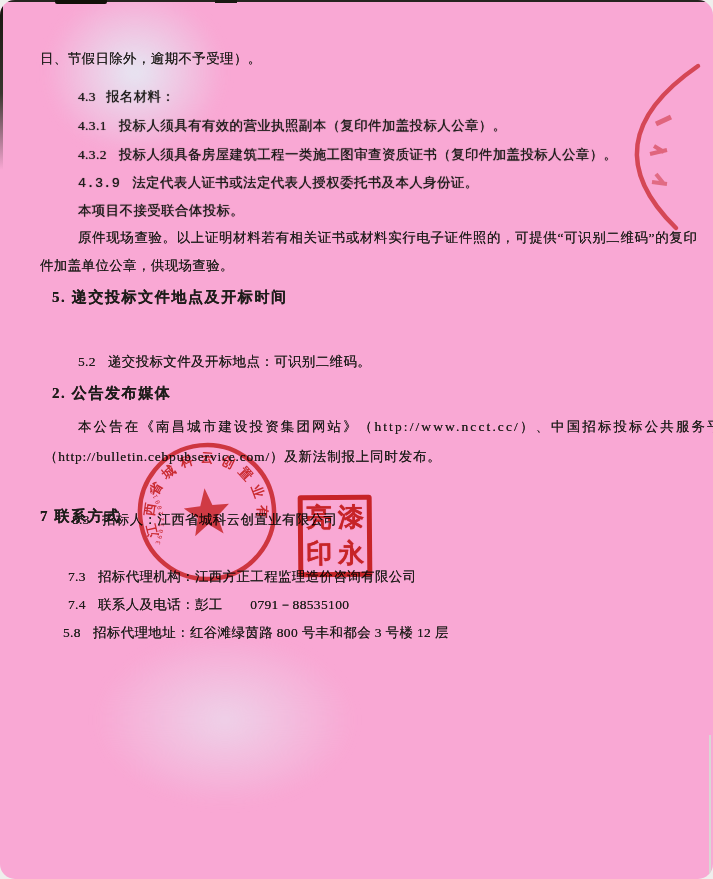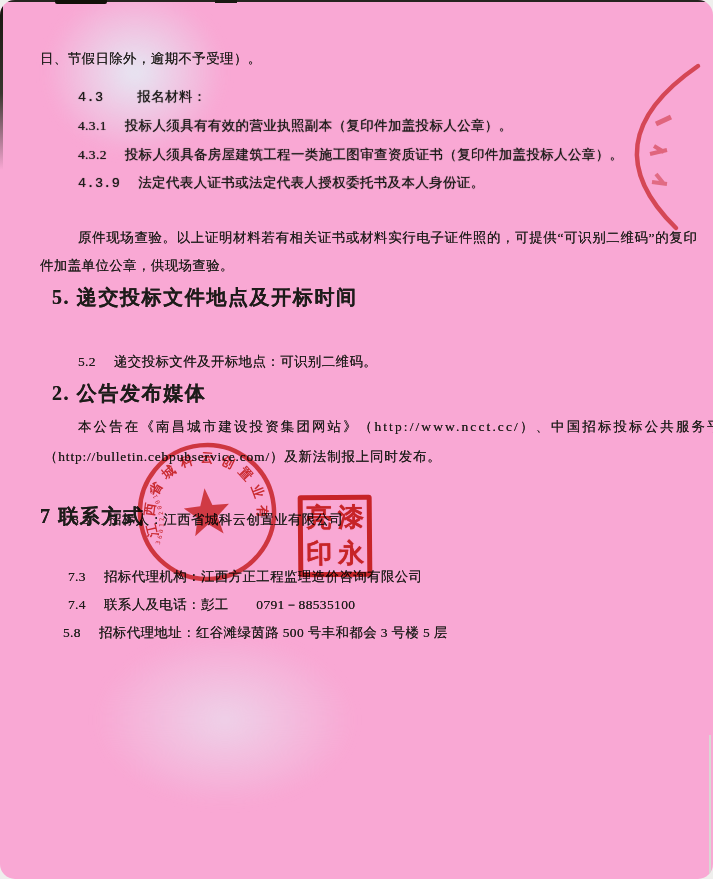--- a/index.html
+++ b/index.html
@@ -19,23 +19,23 @@
   .smudge{position:absolute;border-radius:50%;filter:blur(7px);pointer-events:none;}
   .smudge-top{left:45px;top:-10px;width:180px;height:165px;
     background:radial-gradient(closest-side,rgba(226,242,248,.85),rgba(255,255,255,0));}
   .smudge-bottom{left:95px;top:635px;width:260px;height:170px;
     background:radial-gradient(closest-side,rgba(229,243,249,.55),rgba(255,255,255,0));}
   
   .ln{
     position:absolute; white-space:nowrap; font-size:13.5px; letter-spacing:.35px;
     text-shadow:0 0 .55px rgba(32,30,26,.85); line-height:18px;
   }
-  .ln .lbl{margin-right:18px;}
-  .ln .lbl.gap-lg{margin-right:34px;font-family:Liberation Mono, monospace;}
-  .hd{font-weight:700; font-size:20px; letter-spacing:1.6px; text-shadow:0 0 .6px rgba(25,23,20,.9);}
+  .ln .lbl{margin-right:12px;}
+  .ln .lbl.gap-lg{margin-right:10px;}
+  .hd{font-weight:700; font-size:15px; letter-spacing:1.6px; text-shadow:0 0 .6px rgba(25,23,20,.9);}
   .spread{letter-spacing:2.1px;}
   .semibold{text-shadow:0 0 .9px rgba(25,23,20,.95);}
   
   .stamp{position:absolute; mix-blend-mode:multiply; pointer-events:none;}
   .round-seal{left:132px; top:437px; width:150px; height:150px; opacity:.88;
     transform:rotate(-6deg);}
   .name-seal{
     left:298px; top:495px; width:64px; height:72px;
     border:5px solid #c8241e; border-radius:3px; opacity:.92;
     display:grid; grid-template-columns:1fr 1fr; grid-template-rows:1fr 1fr;
@@ -66,20 +66,21 @@
   </div>
   <div class="ln semibold" style="left:78px;top:117px;">
     <span class="lbl">4.3.1</span><span>投标人须具有有效的营业执照副本（复印件加盖投标人公章）。</span>
   </div>
   <div class="ln semibold" style="left:78px;top:146px;font-family:Liberation Serif, serif;">
     <span class="lbl">4.3.2</span><span>投标人须具备房屋建筑工程一类施工图审查资质证书（复印件加盖投标人公章）。</span>
   </div>
   <div class="ln semibold" style="left:78px;top:175px;font-family:Liberation Mono, monospace;">
     <span class="lbl">4.3.9</span><span>法定代表人证书或法定代表人授权委托书及本人身份证。</span>
   </div>
+  <div class="ln semibold" style="left:78px;top:202px;">本项目不接受联合体投标。</div>
   <div class="ln" style="left:40px;top:257px;">件加盖单位公章，供现场查验。</div>
   <div class="ln" style="left:78px;top:229px;letter-spacing:.6px;">原件现场查验。以上证明材料若有相关证书或材料实行电子证件照的，可提供“可识别二维码”的复印</div>
 
   <div class="ln hd" style="left:52px;top:288px;">5. 递交投标文件地点及开标时间</div>
   <div class="ln" style="left:78px;top:353px;">
     <span class="lbl">5.2</span><span>递交投标文件及开标地点：可识别二维码。</span>
   </div>
 
   <div class="ln hd" style="left:52px;top:384px;">2. 公告发布媒体</div>
   <div class="ln spread" style="left:78px;top:418px;">本公告在《南昌城市建设投资集团网站》（http://www.ncct.cc/）、中国招标投标公共服务平台</div>
@@ -89,21 +90,21 @@
   <div class="ln" style="left:72px;top:511px;">
     <span class="lbl">8.3</span><span>招标人：江西省城科云创置业有限公司</span>
   </div>
   <div class="ln" style="left:68px;top:568px;">
     <span class="lbl">7.3</span><span>招标代理机构：江西方正工程监理造价咨询有限公司</span>
   </div>
   <div class="ln" style="left:68px;top:596px;">
     <span class="lbl">7.4</span><span>联系人及电话：彭工　　0791－88535100</span>
   </div>
   <div class="ln" style="left:63px;top:624px;">
-    <span class="lbl">5.8</span><span>招标代理地址：红谷滩绿茵路 500 号丰和都会 3 号楼 5 层</span>
+    <span class="lbl">5.8</span><span>招标代理地址：红谷滩绿茵路 800 号丰和都会 3 号楼 12 层</span>
   </div>
 
   <svg class="stamp round-seal" viewBox="0 0 150 150" xmlns="http://www.w3.org/2000/svg">
     <defs>
       <path id="sealArcTop" d="M 25.9,97 A 52,52 0 1 1 122,97" fill="none"></path>
       <path id="sealArcLeft" d="M 23,105 A 60,60 0 0 0 23,45" fill="none"></path>
     </defs>
     <circle cx="75" cy="75" r="67" fill="none" stroke="#c8241e" stroke-width="4.5" opacity=".9"></circle>
     <text font-size="13" fill="#c8241e" font-weight="700" letter-spacing="6.5" font-family="Liberation Serif, DejaVu Serif, serif">
       <textPath href="#sealArcTop" xlink:href="#sealArcTop" startOffset="2%">江西省城科云创置业有限公司</textPath>

